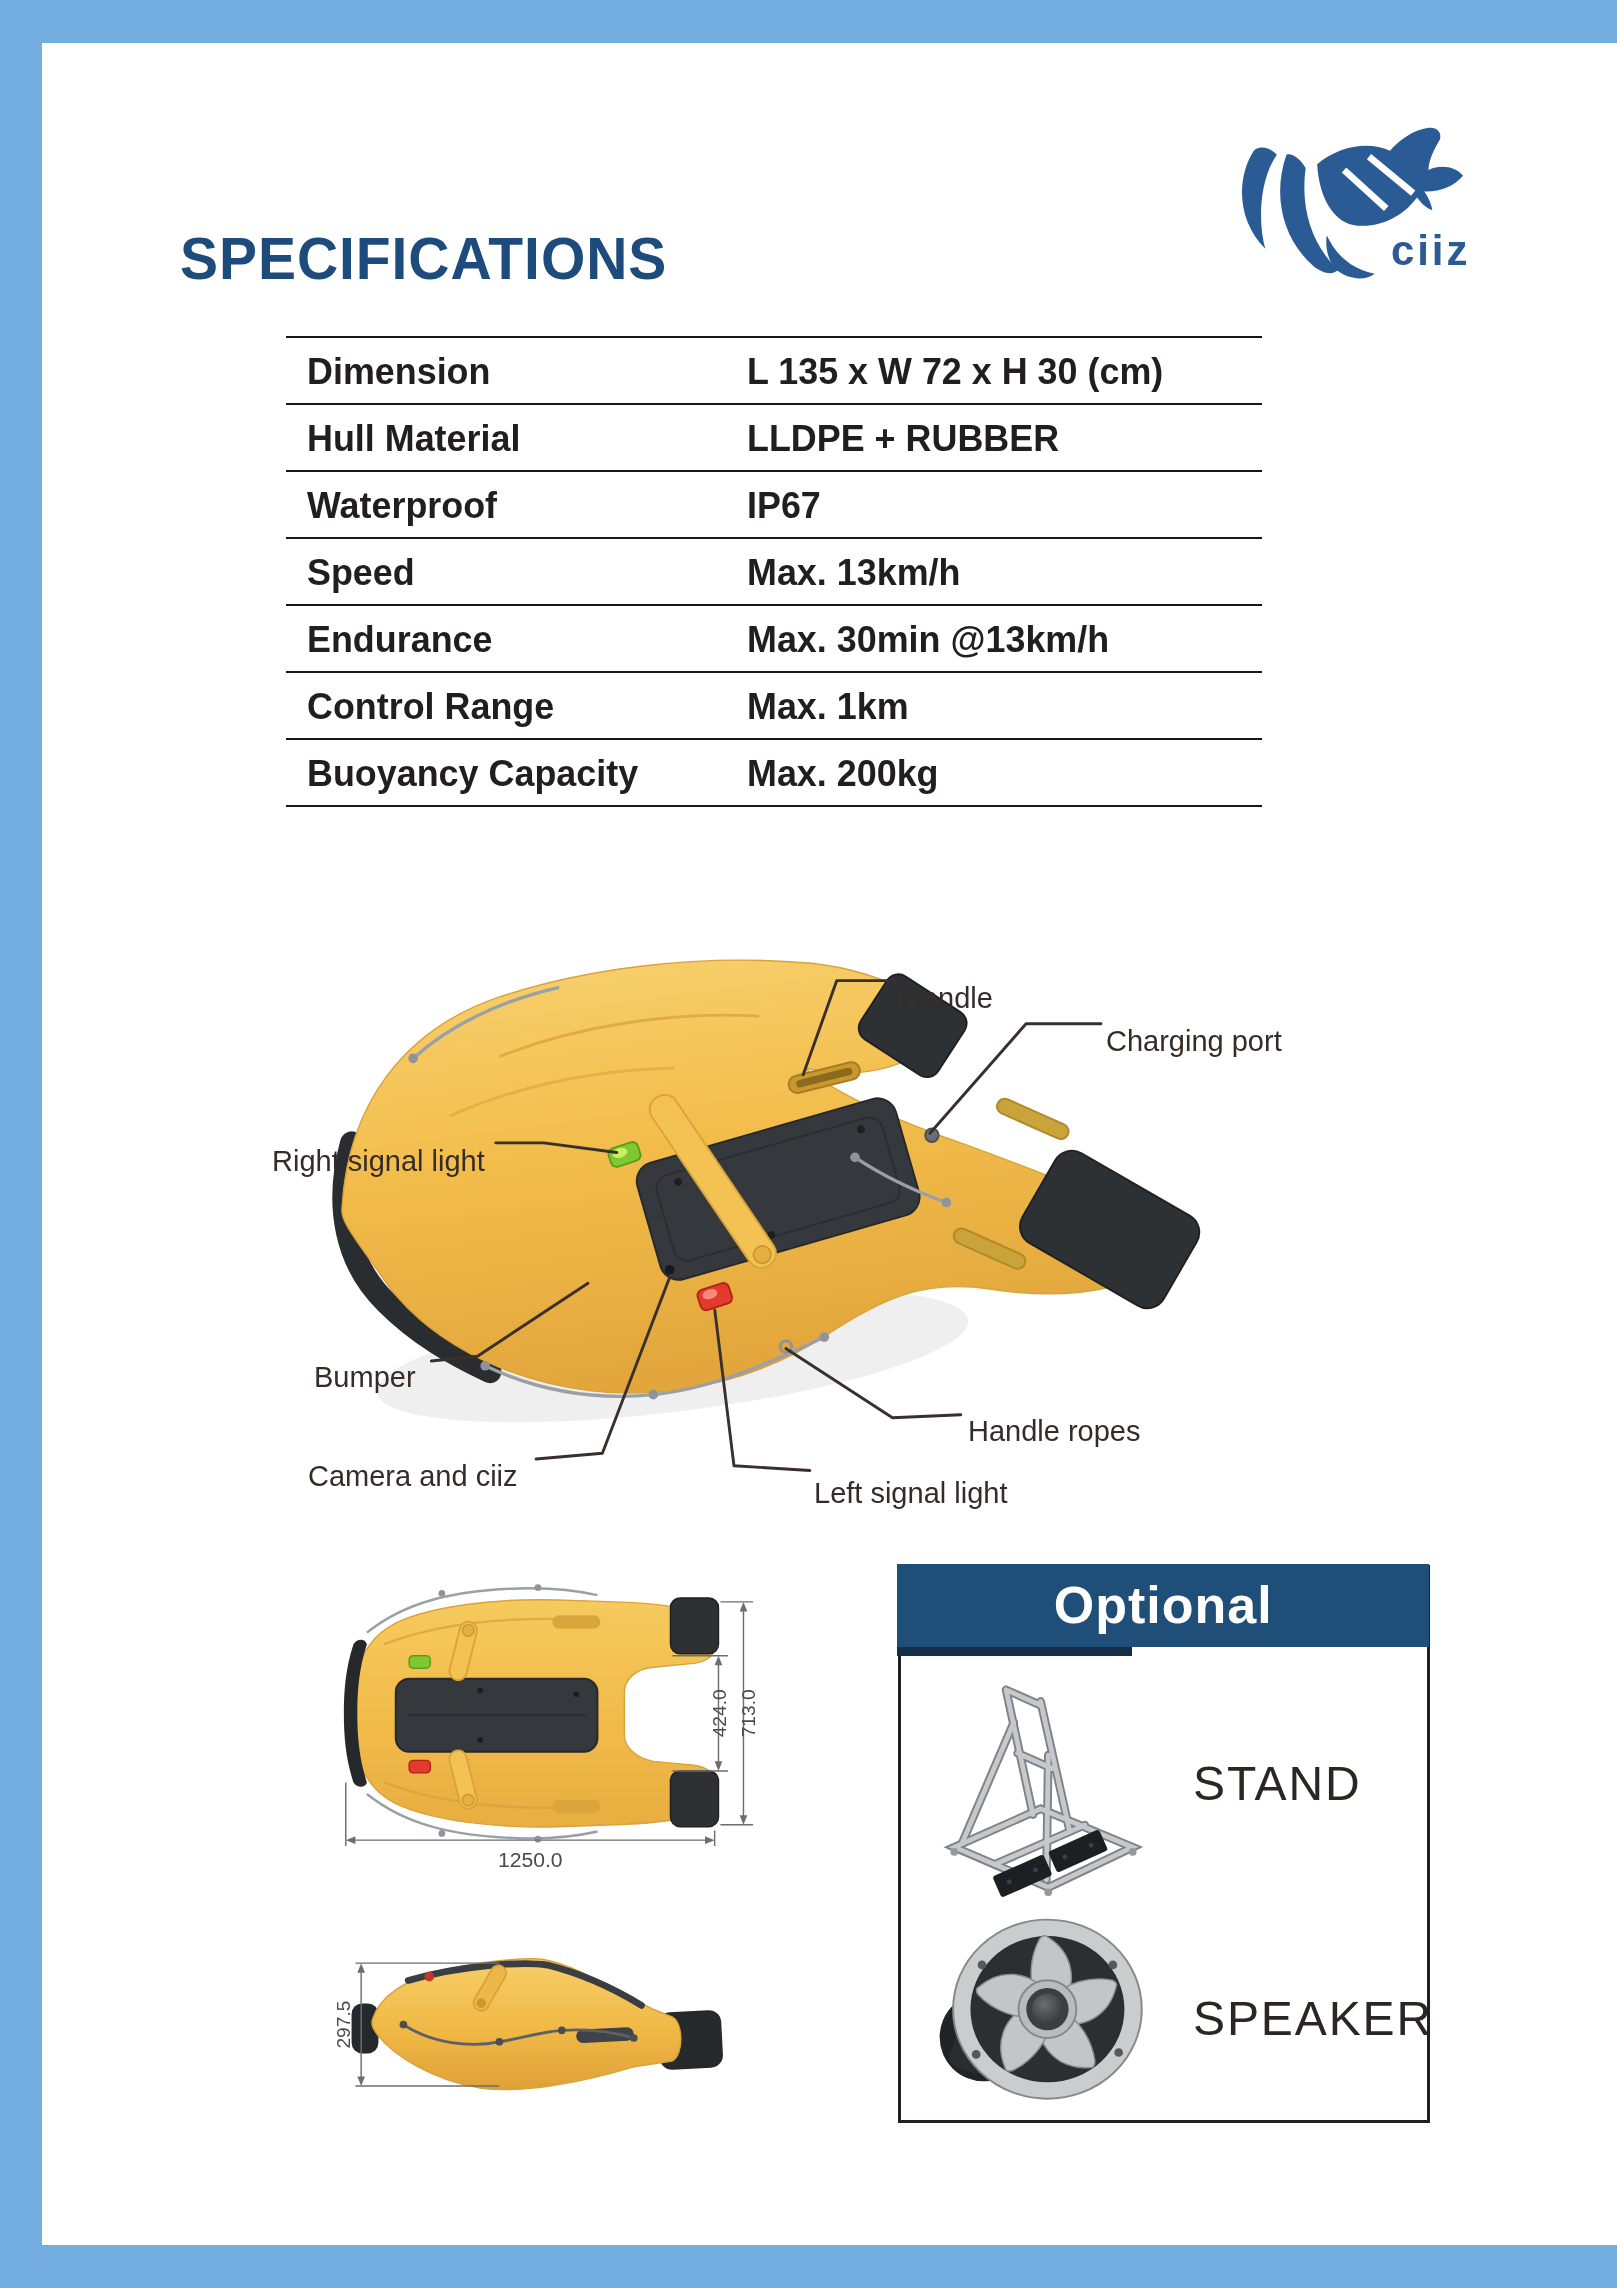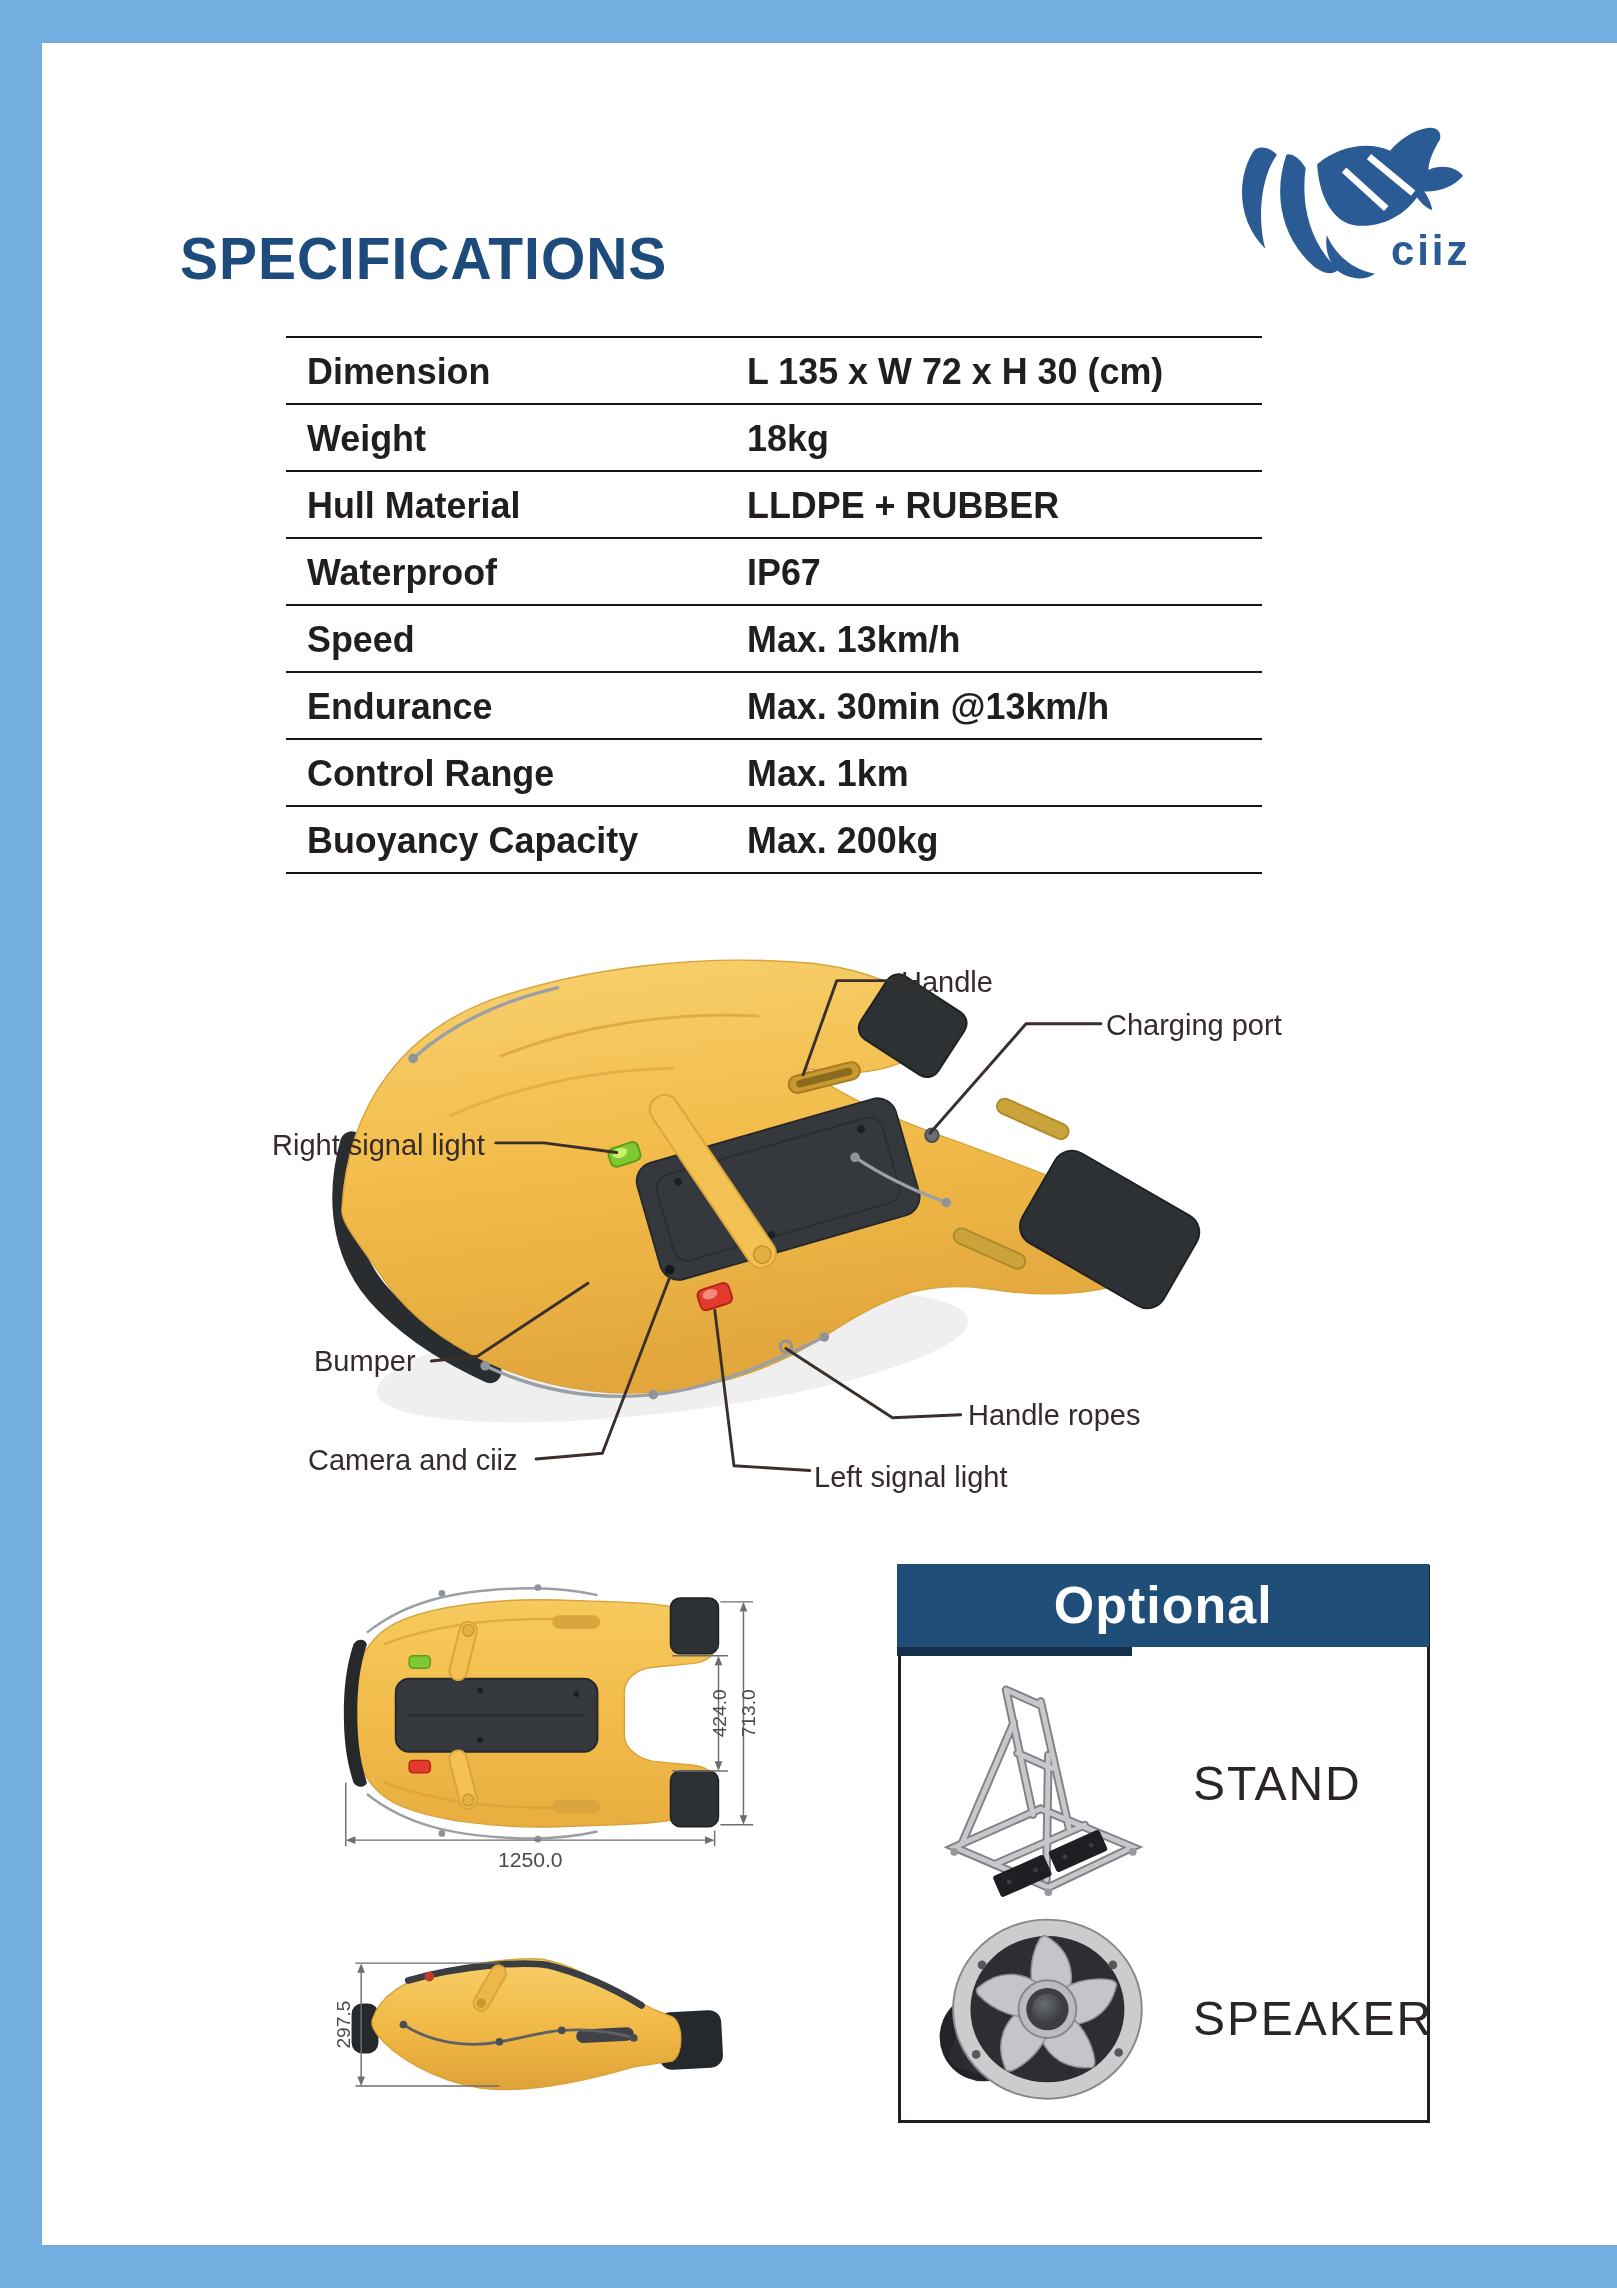--- a/index.html
+++ b/index.html
@@ -10,21 +10,21 @@
   .title{position:absolute;left:138px;top:181px;font-size:60px;font-weight:700;color:#1d4b7c;letter-spacing:1px;transform:scaleX(.95);transform-origin:left center;white-space:nowrap;}
   
   .logo-svg{position:absolute;left:1183px;top:77px;}
   .logo-text{position:absolute;left:1349px;top:184px;font-size:42px;font-weight:700;color:#2a5b94;letter-spacing:2.9px;}
   
   .spec-table{position:absolute;left:244px;top:293px;width:976px;border-bottom:2.9px solid #191517;}
   .spec-row{position:relative;height:67px;border-top:2.9px solid #191517;text-align:right;}
   .spec-label{position:absolute;left:21px;top:0;height:67px;line-height:67px;font-size:37px;font-weight:700;color:#221e1f;white-space:nowrap;transform:scaleX(.97);transform-origin:left center;}
   .spec-value{position:absolute;left:461px;top:0;height:67px;line-height:67px;font-size:37px;font-weight:700;color:#221e1f;white-space:nowrap;transform:scaleX(.97);transform-origin:left center;}
   
-  .callout{position:absolute;font-size:29px;color:#352b29;white-space:nowrap;}
+  .callout{position:absolute;font-size:29px;color:#352b29;white-space:nowrap;margin-top:16px;}
   
   .optional-box{position:absolute;left:856px;top:1522px;width:532px;height:558px;background:#fff;border:3.8px solid #231f20;}
   .optional-header{position:absolute;left:-3.8px;top:-3.8px;width:532px;height:83px;background:#1f4e79;color:#ffffff;font-size:52px;font-weight:700;text-align:center;line-height:83px;letter-spacing:1px;}
   .optional-shadow{position:absolute;left:-3.8px;top:79px;width:235px;height:8.6px;background:#142f4a;}
   .optional-item-label{position:absolute;font-size:48px;font-weight:400;color:#2b2523;letter-spacing:1.9px;white-space:nowrap;}
   svg{position:absolute;overflow:visible;}
   .dim-text{font-family:"Liberation Sans",sans-serif;font-size:20px;fill:#4b4b4b;}
   .dim-line{stroke:#6e6e6e;stroke-width:1.5;fill:none;}
   .dim-arrow{fill:#6e6e6e;stroke:none;}
   .leader{stroke:#3a2f2b;stroke-width:3;fill:none;stroke-linejoin:round;stroke-linecap:round;}
@@ -46,24 +46,20 @@
       <path d="M196,62 C206,70 214,82 216,94 C206,90 198,80 194,68 Z"></path>
     </g>
     <path d="M150,38 L196,76 M124,52 L168,92" stroke="#ffffff" stroke-width="7" fill="none"></path>
   </svg>
   <div class="logo-text">ciiz</div>
 
   <div class="spec-table">
     <div class="spec-row">
           <span class="spec-label">Dimension</span>
           <span class="spec-value">L 135 x W 72 x H 30 (cm)</span>
-        </div>
-    <div class="spec-row">
-          <span class="spec-label">Weight</span>
-          <span class="spec-value">18kg</span>
         </div>
     <div class="spec-row">
           <span class="spec-label">Hull Material</span>
           <span class="spec-value">LLDPE + RUBBER</span>
         </div>
     <div class="spec-row">
           <span class="spec-label">Waterproof</span>
           <span class="spec-value">IP67</span>
         </div>
     <div class="spec-row">

